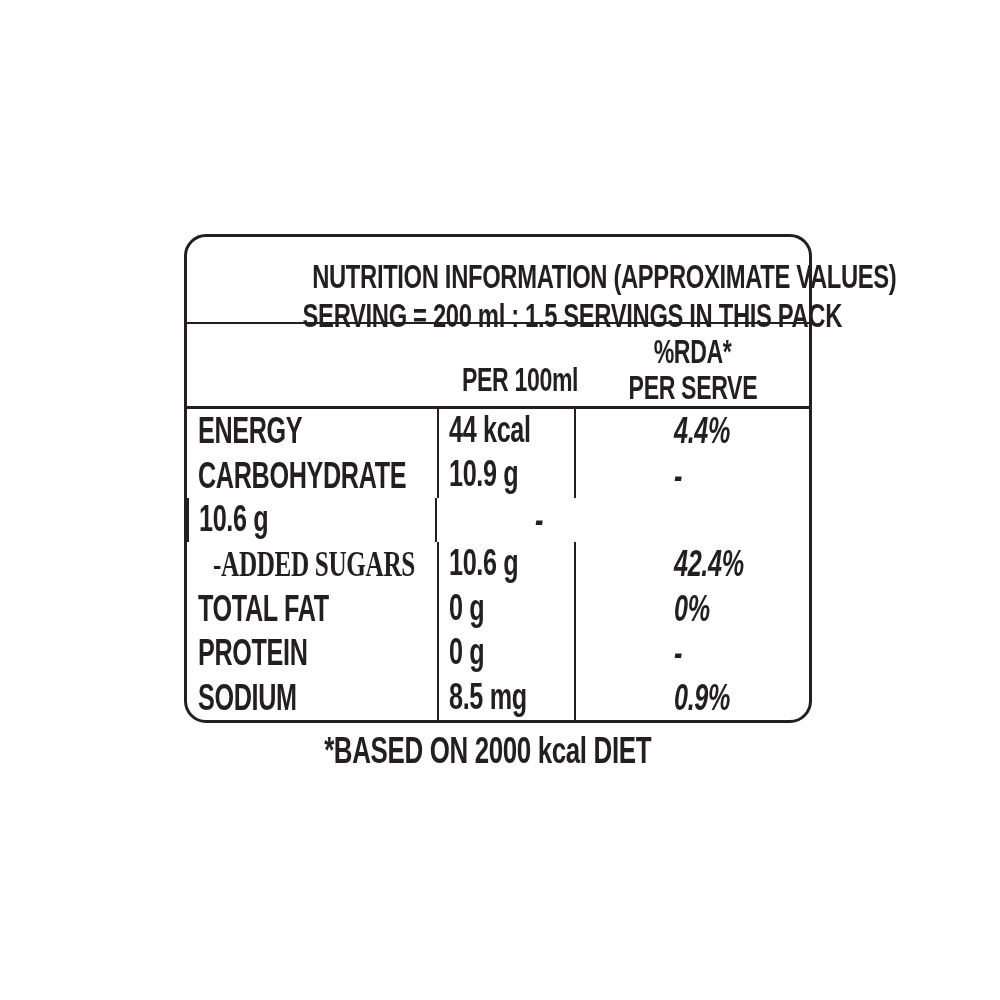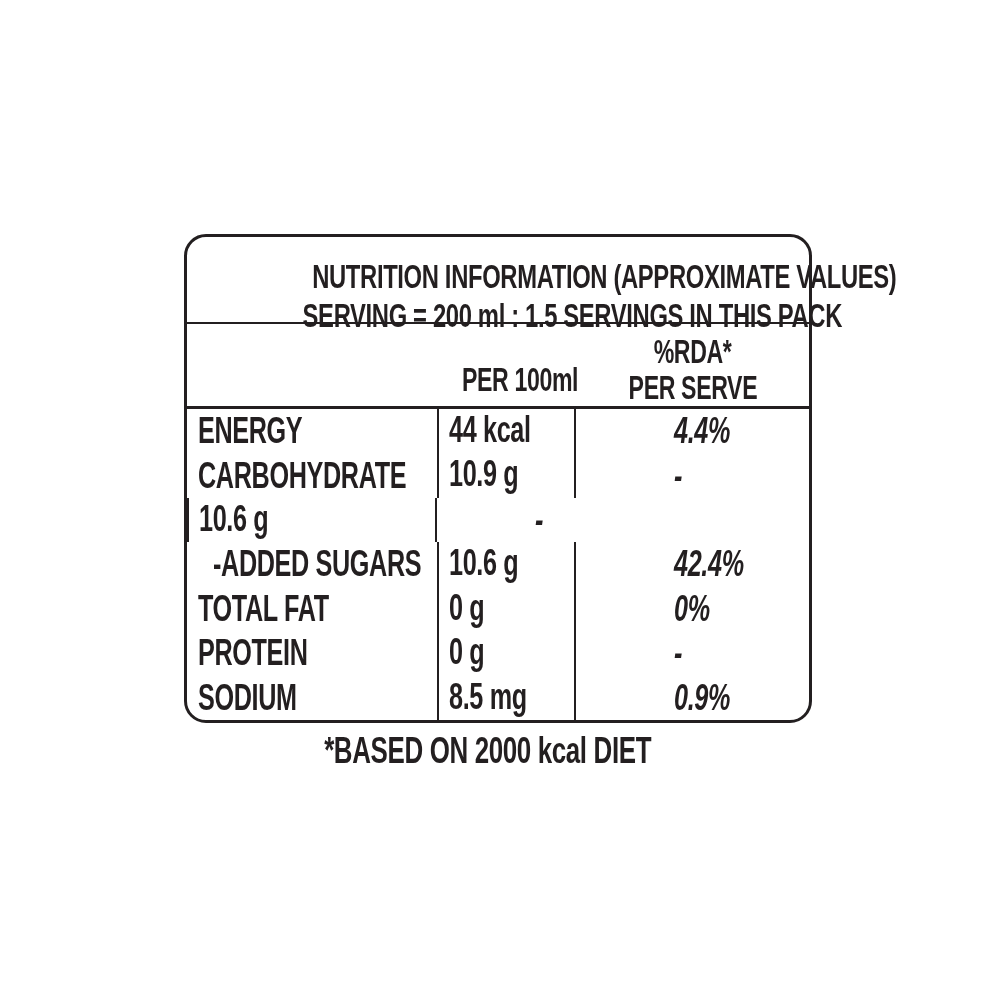--- a/index.html
+++ b/index.html
@@ -78,20 +78,21 @@
     grid-template-columns: 250px 139px 1fr;
     align-items: center;
     font-size: 36px;
     letter-spacing: -0.5px;
   }
   .cell-label {
     padding-left: 11px;
   }
   .cell-label.indent {
     padding-left: 26px;
+    font-family: Liberation Serif, serif;
   }
   .cell-val {
     border-left: 2px solid #231f20;
     border-right: 2px solid #231f20;
     align-self: stretch;
     display: flex;
     align-items: flex-start;
     padding-left: 10px;
     box-sizing: border-box;
   }

